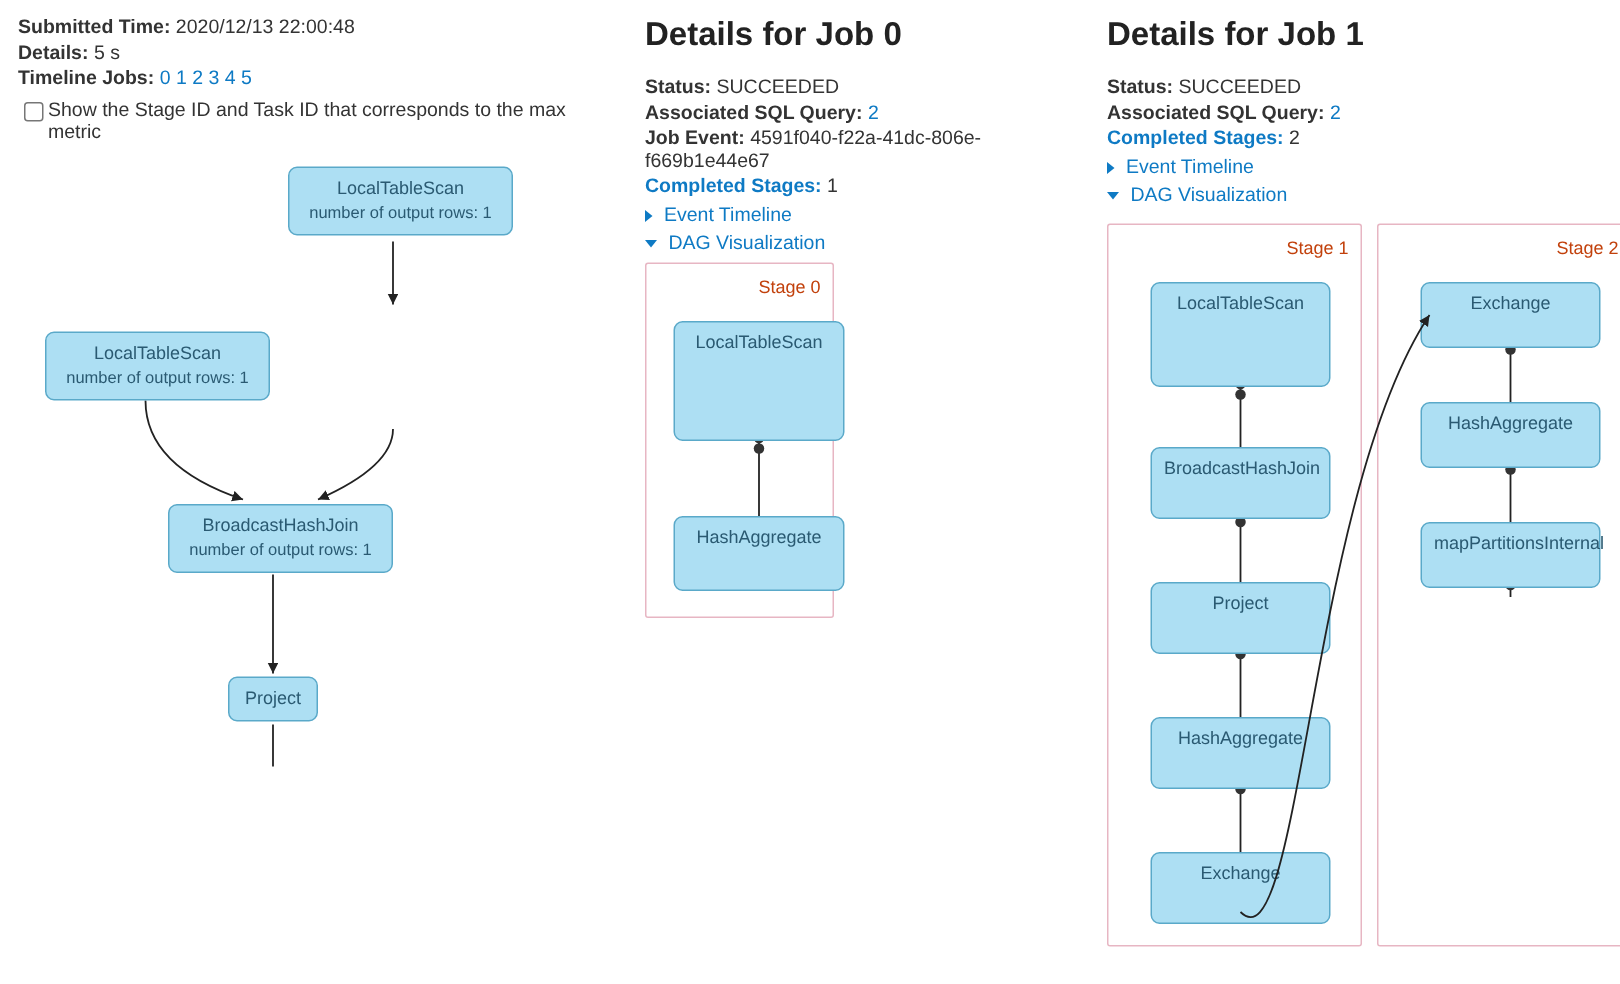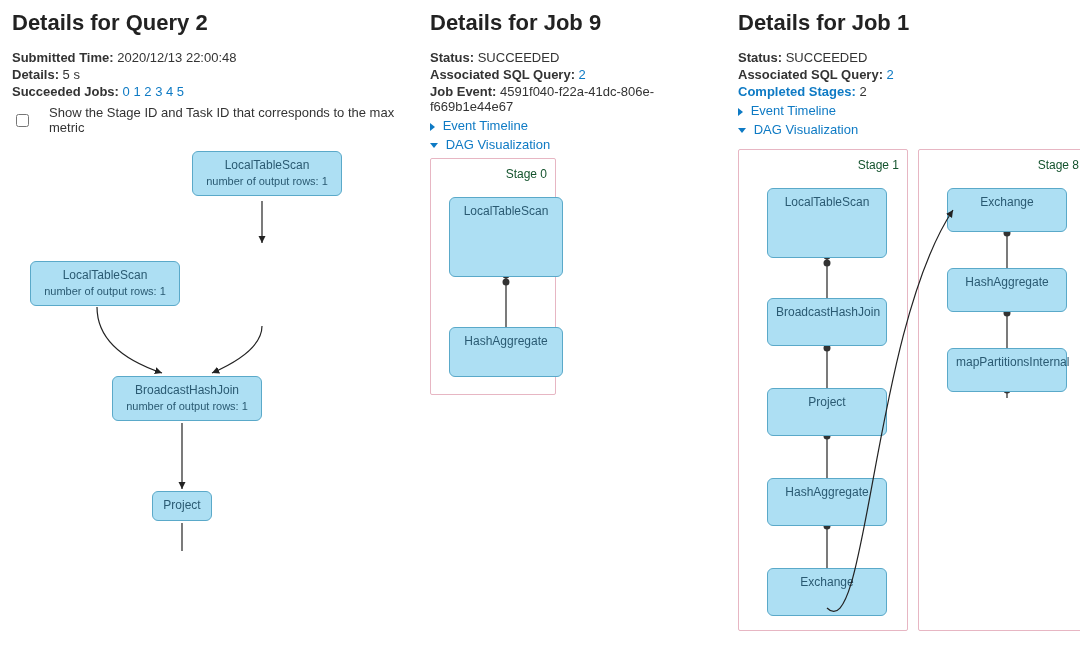--- a/index.html
+++ b/index.html
@@ -16,37 +16,37 @@
   .col.q { width: 400px; }
   .col.j0 { width: 290px; }
   .col.j1 { width: 360px; }
 
   h2 { font-size: 22px; font-weight:700; margin: 0 0 14px 0; color:#222;}
   .meta { margin-bottom: 2px; font-size:13px; }
   .meta b { font-weight:700; }
   a.link { color:#0e7ac4; text-decoration:none; }
   .bluelink { color:#0e7ac4; }
 
-  .chk-row { margin-top:6px; display:flex; align-items:center; gap:17px; font-size:13px;}
+  .chk-row { margin-top:6px; display:flex; align-items:flex-start; gap:0; font-size:13px;}
   input[type=checkbox]{ width:13px; height:13px; }
 
   .toggle { color:#0e7ac4; cursor:pointer; font-size:13px; margin-top:4px; display:block;}
   .toggle .caret { display:inline-block; width:0;height:0; vertical-align:middle; margin-right:4px;}
   .caret.right { border-top:4px solid transparent; border-bottom:4px solid transparent; border-left:5px solid #0e7ac4;}
   .caret.down  { border-left:4px solid transparent; border-right:4px solid transparent; border-top:5px solid #0e7ac4;}
 
   
   .stage-frame {
     border:1px solid #e7b6c3;
     border-radius:2px;
     padding:8px 8px 12px 8px;
     margin-top:6px;
     position:relative;
   }
-  .stage-title { text-align:right; font-size:12px; color:#14532d; margin-bottom:6px;}
+  .stage-title { text-align:right; font-size:12px; color:#c2410c; margin-bottom:6px;}
 
   
   .op {
     position:absolute;
     background:#addff3;
     border:1px solid #5aa9c9;
     border-radius:6px;
     padding:6px 8px;
     font-size:12px;
     color:#2a5a72;
@@ -67,31 +67,30 @@
   .canvas.s2 { height: 235px; }
 
   .stage-row { display:flex; gap:10px; margin-top:6px;}
 </style>
 </head>
 <body>
 
 <div class="cols">
 
   <div class="col q">
-    <h2>Details for Query 2</h2>
     <div class="meta">
       <b>Submitted Time:</b>
       <span>2020/12/13 22:00:48</span>
     </div>
     <div class="meta">
       <b>Details:</b>
       <span>5 s</span>
     </div>
     <div class="meta">
-      <b>Succeeded Jobs:</b>
+      <b>Timeline Jobs:</b>
       <a class="link">0</a>
       <a class="link">1</a>
       <a class="link">2</a>
       <a class="link">3</a>
       <a class="link">4</a>
       <a class="link">5</a>
     </div>
     <div class="chk-row">
       <input type="checkbox" style="">
       <span>Show the Stage ID and Task ID that corresponds to the max metric</span>
@@ -132,32 +131,36 @@
         <span class="sub">number of output rows: 1</span>
       </div>
 
       <div class="op" style="left:140px; top:350px; width:60px;">
         <span class="t">Project</span>
       </div>
     </div>
   </div>
 
   <div class="col j0">
-    <h2>Details for Job 9</h2>
+    <h2>Details for Job 0</h2>
     <div class="meta">
       <b>Status:</b>
       <span>SUCCEEDED</span>
     </div>
     <div class="meta">
       <b>Associated SQL Query:</b>
       <a class="link">2</a>
     </div>
     <div class="meta">
       <b>Job Event:</b>
       <span>4591f040-f22a-41dc-806e-f669b1e44e67</span>
+    </div>
+    <div class="meta bluelink">
+      <b style="color:#0e7ac4">Completed Stages:</b>
+      <span style="color:#333">1</span>
     </div>
     <span class="toggle">
       <span class="caret right"></span>
       <span>Event Timeline</span>
     </span>
     <span class="toggle">
       <span class="caret down"></span>
       <span>DAG Visualization</span>
     </span>
 
@@ -236,21 +239,21 @@
           <div class="op" style="left:20px; top:300px; width:120px; height:48px;">
             <span class="t">HashAggregate</span>
           </div>
           <div class="op" style="left:20px; top:390px; width:120px; height:48px;">
             <span class="t">Exchange</span>
           </div>
         </div>
       </div>
 
       <div class="stage-frame" style="width:170px;">
-        <div class="stage-title">Stage 8</div>
+        <div class="stage-title">Stage 2</div>
         <div class="canvas s2">
           <svg class="edges" width="170" height="235">
             <path class="edge" d="M80,30 L80,220"></path>
           </svg>
           <div class="dot" style="left:80px; top:48px;"></div>
           <div class="dot" style="left:80px; top:55px;"></div>
           <div class="dot" style="left:80px; top:128px;"></div>
           <div class="dot" style="left:80px; top:135px;"></div>
           <div class="dot" style="left:80px; top:212px;"></div>
 

